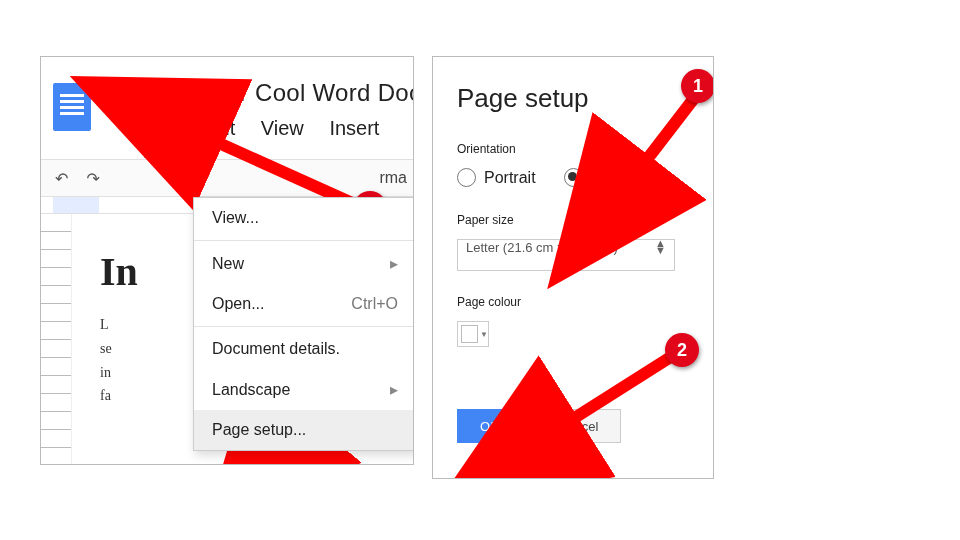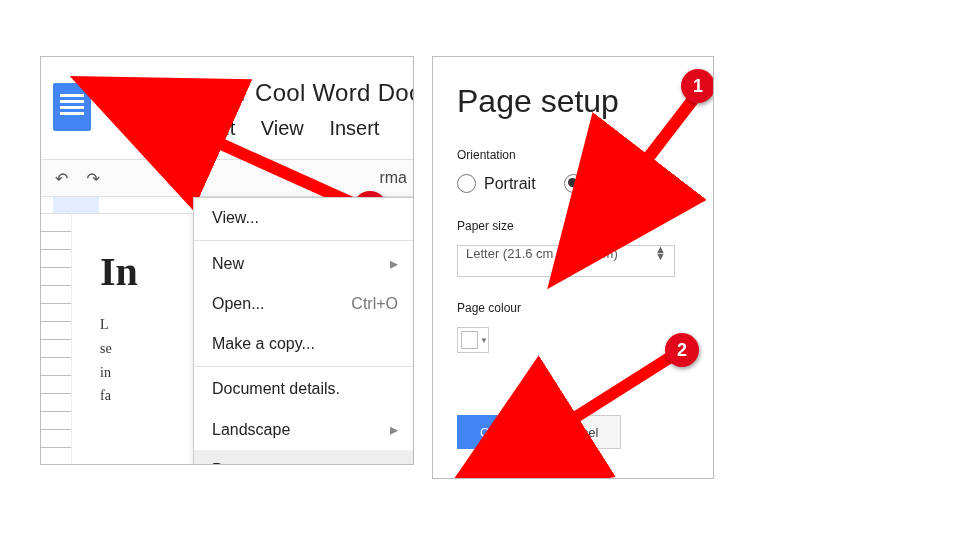--- a/index.html
+++ b/index.html
@@ -27,21 +27,21 @@
   
   .dropdown{position:absolute;left:152px;top:140px;width:222px;background:#fff;border:1px solid #ccc;box-shadow:2px 4px 10px rgba(0,0,0,.15);font-size:16px;z-index:10;}
   .dropdown .mi{padding:11px 18px;display:flex;justify-content:space-between;align-items:center;position:relative;}
   .dropdown .mi.sel{background:#eee;}
   .dropdown hr{border:none;border-top:1px solid #e3e3e3;margin:2px 0;}
   .sub-caret{color:#888;}
   .shortcut{color:#777;font-size:16px;}
   
   #p-right{left:432px;top:56px;width:280px;height:421px;}
   .dlg{padding:26px 24px 20px 24px;}
-  .dlg-title{font-size:32px;margin:0 0 28px 0;}
+  .dlg-title{font-size:26px;margin:0 0 28px 0;}
   .sec-label{font-size:12px;margin:0 0 12px 0;}
   .orient{display:flex;gap:28px;margin-bottom:26px;align-items:center;}
   .radio{width:17px;height:17px;border:1.5px solid #777;border-radius:50%;display:inline-block;position:relative;vertical-align:middle;margin-right:8px;}
   .radio.checked:after{content:"";position:absolute;left:3px;top:3px;width:9px;height:9px;background:#333;border-radius:50%;}
   .select{border:1px solid #ccc;height:30px;width:200px;padding:0 8px;font-size:13px;display:flex;align-items:flex-start;justify-content:space-between;margin-bottom:24px;color:#555;}
   .sel-arrows{font-size:11px;line-height:7px;color:#666;text-align:center;}
   .swatch{width:30px;height:24px;border:1px solid #ccc;display:flex;align-items:center;}
   .swatch .box{width:18px;height:16px;border:1px solid #bbb;background:#fff;margin-left:3px;}
   .swatch .tri{margin-left:2px;font-size:8px;color:#777;}
   .btnrow{margin-top:62px;display:flex;gap:12px;}
@@ -106,23 +106,20 @@
         </div>
       <hr>
       <div class="mi">
           <span>New</span>
           <span class="sub-caret">▸</span>
         </div>
       <div class="mi">
           <span>Open...</span>
           <span class="shortcut">Ctrl+O</span>
         </div>
-      <div class="mi">
-          <span>Make a copy...</span>
-        </div>
       <hr>
       <div class="mi">
           <span>Document details.</span>
         </div>
       <div class="mi">
           <span>Landscape</span>
           <span class="sub-caret">▸</span>
         </div>
       <div class="mi sel">
           <span>Page setup...</span>

